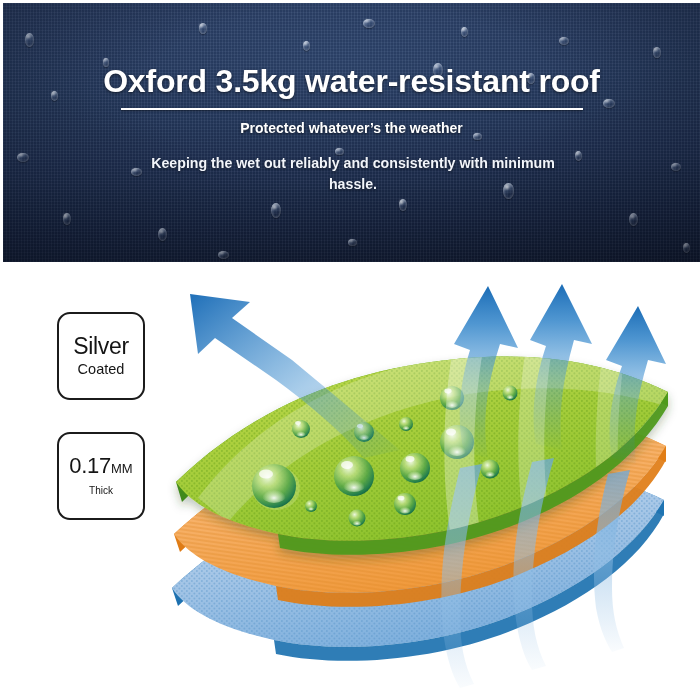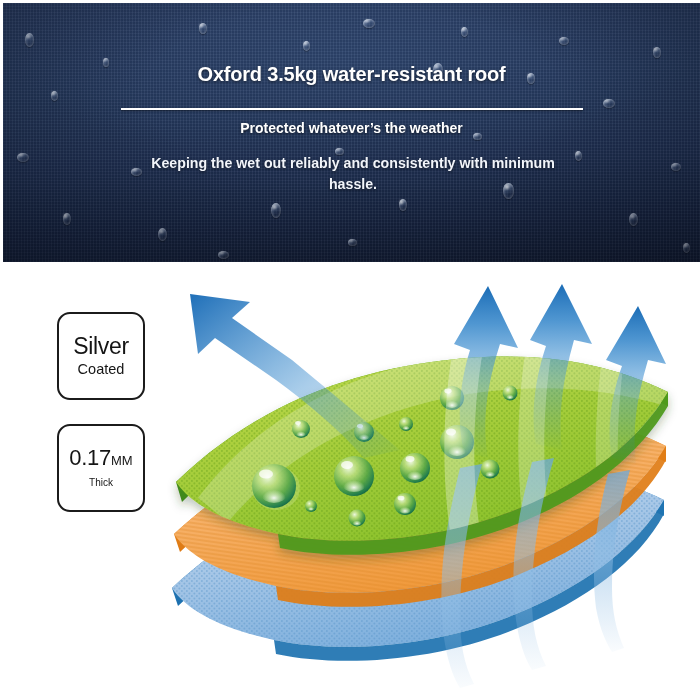--- a/index.html
+++ b/index.html
@@ -37,42 +37,42 @@
     background:linear-gradient(150deg, rgba(215,228,248,.85), rgba(120,145,185,.25) 45%, rgba(30,45,75,.05) 70%);
     box-shadow: inset 0 0 3px rgba(255,255,255,.45), 0 1px 1px rgba(0,0,0,.30);
     width:100%;height:100%;
   }
   .drop b{
     position:absolute;left:18%;top:12%;width:34%;height:26%;
     border-radius:50%;background:rgba(255,255,255,.72);filter:blur(1px);
   }
   .hero-title{
     position:absolute;left:0;right:0;top:60px;text-align:center;
-    color:#ffffff;font-size:20px;font-weight:bold;letter-spacing:-.2px;
+    color:#ffffff;font-size:32px;font-weight:bold;letter-spacing:-.2px;
     text-shadow:0 1px 3px rgba(0,0,0,.55);white-space:nowrap;
   }
   .hero-rule{
     position:absolute;left:118px;top:105px;width:462px;height:2px;
     background:#ffffff;box-shadow:0 1px 2px rgba(0,0,0,.45);
   }
   .hero-sub{
     position:absolute;left:0;right:0;top:117px;text-align:center;
     color:#ffffff;font-size:14px;font-weight:bold;
     text-shadow:0 1px 3px rgba(0,0,0,.55);
   }
   .hero-desc{
     position:absolute;left:130px;width:440px;top:150px;text-align:center;
     color:#f2f5fa;font-size:14.2px;line-height:21px;font-weight:700;
     text-shadow:0 1px 3px rgba(0,0,0,.55);
   }
 
   
   .badges{position:absolute;left:57px;top:312px;width:92px;}
   .badge{
-    box-sizing:border-box;width:88px;height:88px;margin-bottom:24px;
+    box-sizing:border-box;width:88px;height:88px;margin-bottom:32px;
     border:2px solid #1b1b1b;border-radius:13px;background:#fff;
     display:flex;flex-direction:column;align-items:center;justify-content:center;
     color:#151515;
   }
   .badge .big{font-size:23px;line-height:25px;letter-spacing:-.3px;}
   .badge .big .unit{font-size:13px;letter-spacing:0;}
   .badge .small{font-size:14.5px;line-height:18px;margin-top:1px;}
   .badge.t3 .big{font-size:22px;}
   .badge.t3 .small{font-size:10px;}
 

